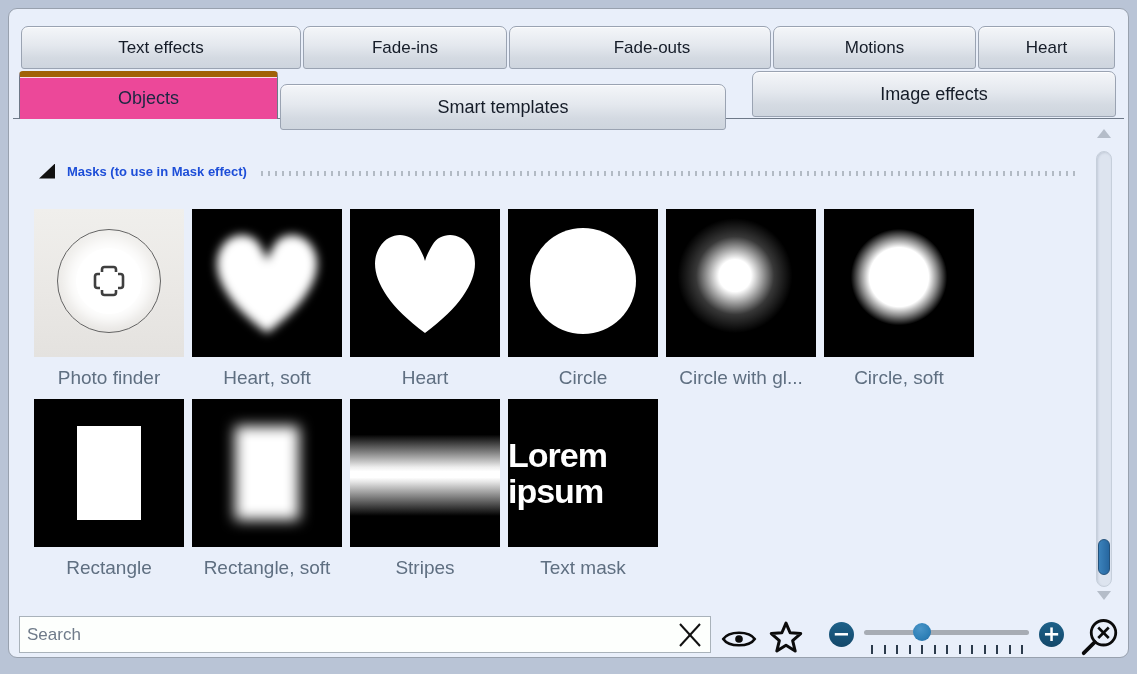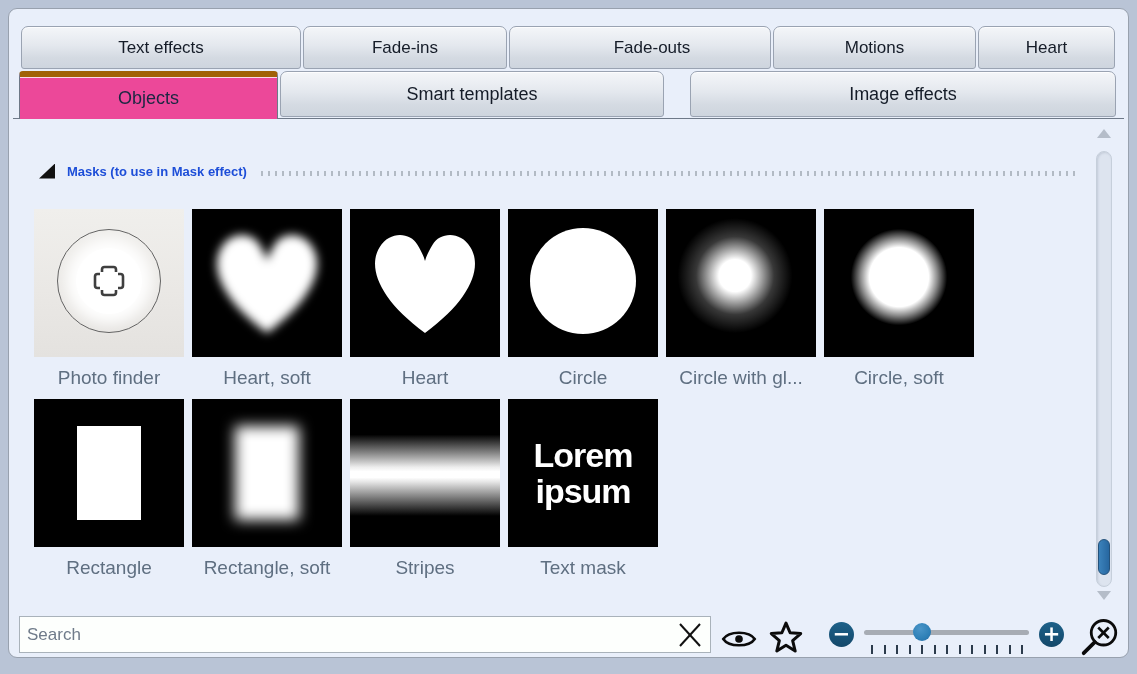--- a/index.html
+++ b/index.html
@@ -13,21 +13,21 @@
   .tabrow { position:absolute; display:flex; gap:2px; }
   .tabrow1 { left:12px; top:17px; width:1094px; height:43px; }
   .tabrow2 { left:10px; top:62px; width:1097px; height:48px; }
   .tab { display:flex; align-items:center; justify-content:center;
          background:linear-gradient(180deg,#f4f6f9 0%,#e4e8ee 45%,#d4dae2 75%,#ced5de 100%);
          border:1px solid #9aa3b2; border-radius:7px 7px 3px 3px;
          font-size:17px; color:#151c28; box-shadow:inset 0 1px 0 rgba(255,255,255,.8);
          cursor:default; z-index:2; }
   .tabrow2 .tab { font-size:18px; height:46px; }
   .t1-1{width:280px;} .t1-2{width:204px;} .t1-3{width:262px;padding-left:24px;} .t1-4{width:203px;} .t1-5{flex:1;}
-  .t2-1{width:259px;} .t2-2{width:384px;} .t2-3{flex:1;margin-left:24px;}
+  .t2-1{width:259px;} .t2-2{width:446px;margin-top:13px;} .t2-3{flex:1;margin-left:24px;}
   .tab.active { background:#ec4899; border:1px solid #6d7886; border-bottom:none;
                 border-top:6px solid #a16207; border-radius:4px 4px 0 0;
                 height:48px !important; color:#1b2742; z-index:4; }
   .content-divider { position:absolute; left:4px; right:4px; top:109px; height:1px;
                      background:#6e7988; z-index:1; }
 
   
   .section-header { position:absolute; left:30px; top:151px; width:1037px; height:22px;
                     display:flex; align-items:center; }
   .tri { width:16px; height:15px; background:#111;
@@ -60,21 +60,21 @@
   .cg { position:absolute; inset:0;
         background:radial-gradient(circle at 46% 45%, #fff 0 14%, rgba(255,255,255,.65) 23%,
                    rgba(255,255,255,.22) 34%, rgba(0,0,0,0) 50%); }
   .cs { position:absolute; inset:0;
         background:radial-gradient(circle at 50% 46%, #fff 0 27%, rgba(255,255,255,.55) 35%,
                    rgba(0,0,0,0) 44%); }
   .rect-shape { position:absolute; left:43px; top:27px; width:64px; height:94px; background:#fff; }
   .rect-soft  { filter:blur(7px); }
   .thumb.stripes { background:linear-gradient(180deg,#000 0%,#000 24%,#ededed 46%,#fff 49%,
                    #fff 53%,#e6e6e6 56%,#000 79%,#000 100%); }
-  .thumb.text-mask { display:flex; flex-direction:column; align-items:center; justify-content:center; }
+  .thumb.text-mask { display:flex; flex-direction:column; align-items:flex-start; justify-content:center; }
   .tm-line { color:#fff; font-weight:bold; font-size:34px; line-height:36px; letter-spacing:-1px; }
 
   
   .search-box { position:absolute; left:10px; top:607px; width:692px; height:37px;
                 background:#fdfffd; border:1px solid #a9b2ba; }
   .search-box input { position:absolute; left:0; top:0; width:100%; height:100%;
                       border:none; outline:none; background:transparent;
                       padding:0 40px 0 7px; font-size:17px; color:#2c3745;
                       font-family:"Liberation Sans", sans-serif; }
   .search-box input::placeholder { color:#6f7b8a; opacity:1; }

